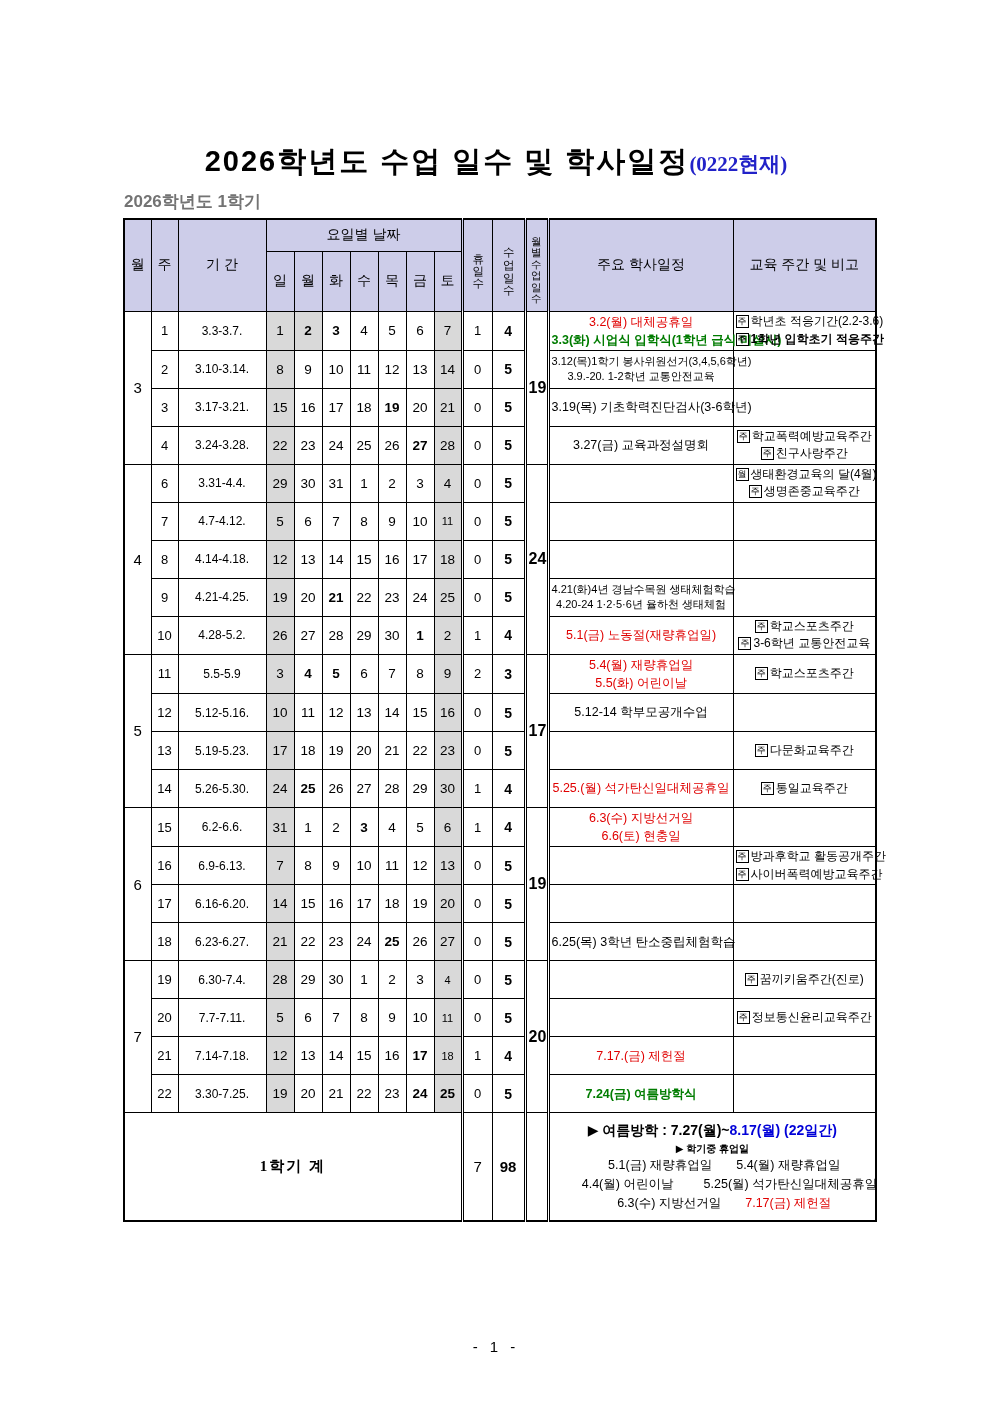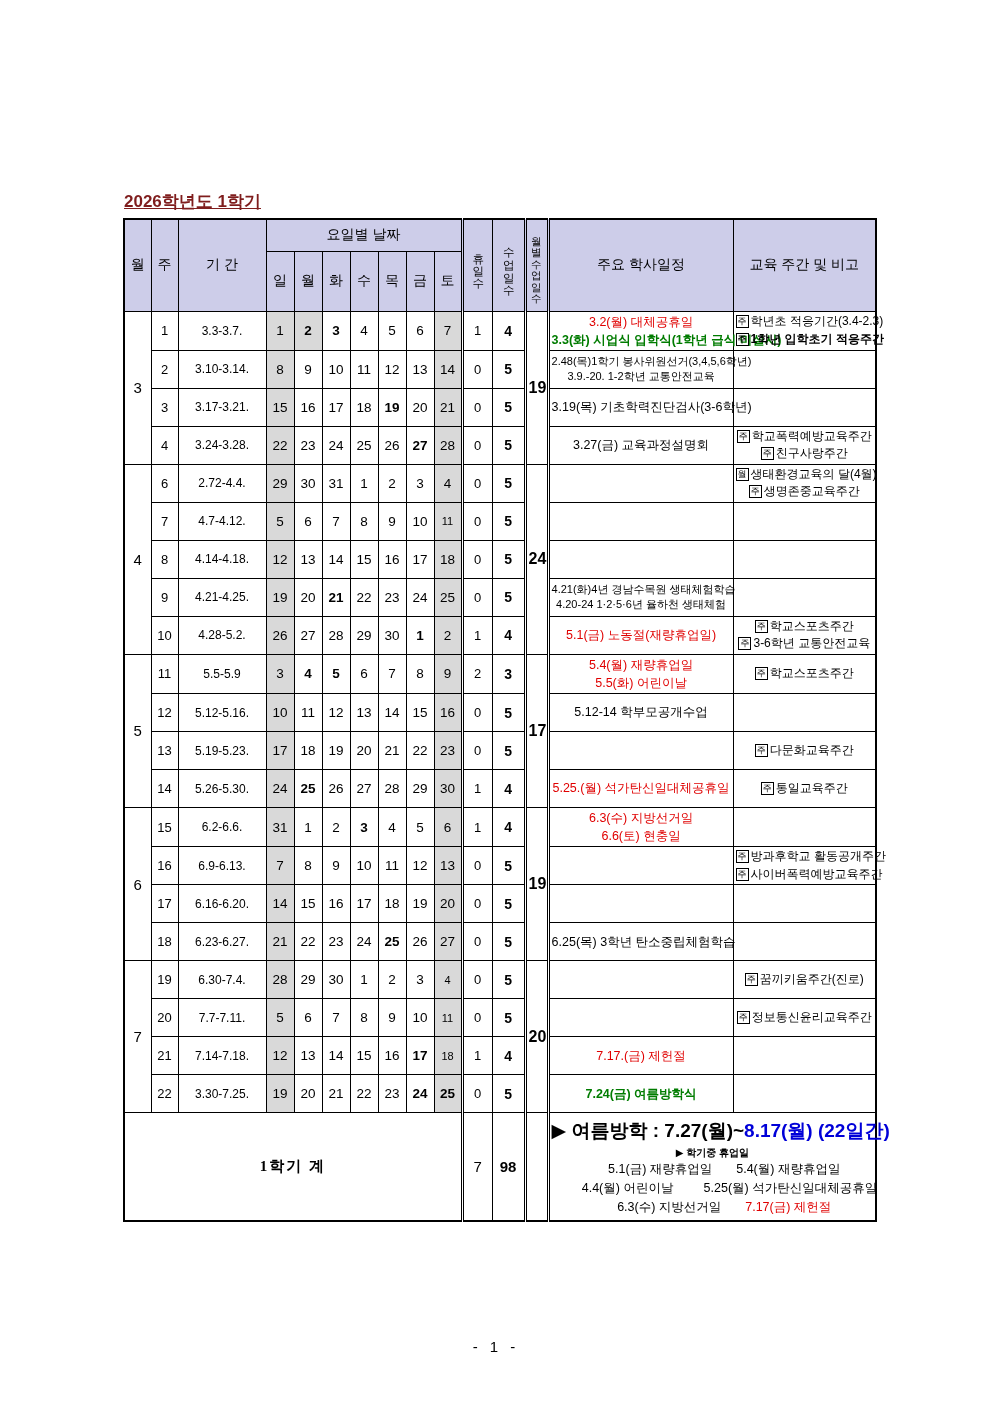--- a/index.html
+++ b/index.html
@@ -2,21 +2,21 @@
 <html><head>
 <meta charset="utf-8">
 <style>
   * { box-sizing: border-box; margin: 0; padding: 0; }
   body { background: #fff; font-family: "Liberation Sans", "DejaVu Sans", sans-serif; }
   .page { position: relative; width: 992px; height: 1403px; background: #fff; overflow: hidden; }
 
   .title-line { position: absolute; top: 142px; left: 0; width: 100%; text-align: center; white-space: nowrap; }
   .title-main { font-size: 29px; font-weight: bold; color: #000; letter-spacing: 2px; }
   .title-suffix { font-size: 21px; font-weight: bold; color: #2222c8; font-family: "Liberation Serif", "DejaVu Serif", serif; }
-  .subtitle { position: absolute; top: 190px; left: 124px; font-size: 17px; font-weight: bold; color: #7f1d1d; text-decoration: underline; }
+  .subtitle { position: absolute; top: 190px; left: 124px; font-size: 17px; font-weight: bold; color: #737373; }
 
   table.cal { position: absolute; top: 218px; left: 123px; border-collapse: collapse; table-layout: fixed; width: 752px; border: 2px solid #000; }
   table.cal th, table.cal td { border: 1px solid #000; padding: 1px 2px; vertical-align: middle; text-align: center; color: #000; }
   table.cal th { background: #cdcde9; font-weight: normal; font-size: 14px; }
   tr.hdr1 { height: 32px; } tr.hdr2 { height: 60px; }
   tbody tr { height: 38px; }
   .vt { writing-mode: vertical-rl; text-orientation: upright; display: inline-block; font-size: 11.5px; letter-spacing: 1px; line-height: 1; }
   .dl { border-left: 3px double #000 !important; }
 
   td.mon { font-size: 15px; }
@@ -41,34 +41,37 @@
   .sched-item.red { color: #e00000; }
   .sched-item.green { color: #007c00; }
   .note-item { font-size: 12px; line-height: 1.45; white-space: nowrap; }
   .note-badge { display: inline-block; border: 1px solid #000; font-size: 9px; line-height: 11px; padding: 0 1px; margin-right: 2px; vertical-align: 1px; }
 
   tr.total-row { height: 108px; }
   tr.total-row td { font-size: 15px; }
   td.total-label { font-size: 17px; font-weight: bold; letter-spacing: 2px; font-family: Liberation Serif, serif; }
   td.total-cls { color: #0000d8; font-weight: bold; font-size: 16px; }
   td.summary { text-align: left; vertical-align: top; padding: 3px 5px; }
-  .sum-line1 { font-size: 19px; font-weight: bold; line-height: 1.5; white-space: nowrap; }
+  .sum-line1 { font-size: 14px; font-weight: bold; line-height: 1.5; white-space: nowrap; }
   .sum-line1 .blue { color: #0000d8; }
   .sum-line2 { font-size: 10px; font-weight: bold; line-height: 1.5; }
   .sum-row { font-size: 12.5px; line-height: 1.5; white-space: nowrap; }
   .sum-left { display: inline-block; width: 152px; }
   .sum-right.red { color: #e00000; text-align: right; }
 
   .footer { position: absolute; top: 1338px; left: 0; width: 100%; text-align: center; font-size: 15px; color: #000; letter-spacing: 4px; }
 </style>
 </head>
 <body>
 
 <div class="page">
 
+  <div class="title-line">
+    <span class="title-main">2026학년도 수업 일수 및 학사일정</span><span class="title-suffix">(0222현재)</span>
+  </div>
 
   <div class="subtitle">2026학년도 1학기</div>
 
   <table class="cal" id="cal">
     <colgroup>
       <col style="width:27px">
         <col style="width:27px">
         <col style="width:88px">
       <col style="width:28px">
         <col style="width:28px">
@@ -118,38 +121,38 @@
           <td class="day">6</td>
           <td class="day wk">7</td>
           <td class="hol dl">1</td>
           <td class="cls">4</td>
           <td class="mtot dl" rowspan="4">19</td>
           <td class="sched dl">
             <div class="sched-item red">3.2(월) 대체공휴일</div>
             <div class="sched-item green bd">3.3(화) 시업식 입학식(1학년 급식 미실시)</div>
           </td>
           <td class="notes">
-            <div class="note-item"><span class="note-badge">주</span><span>학년초 적응기간(3.4-2.3)</span></div>
+            <div class="note-item"><span class="note-badge">주</span><span>학년초 적응기간(2.2-3.6)</span></div>
             <div class="note-item bd"><span class="note-badge">주</span><span>1학년 입학초기 적응주간</span></div>
           </td>
         </tr>
         <tr>
           <td class="wkno">2</td>
           <td class="per">3.10-3.14.</td>
           <td class="day wk red">8</td>
           <td class="day">9</td>
           <td class="day">10</td>
           <td class="day">11</td>
           <td class="day">12</td>
           <td class="day">13</td>
           <td class="day wk">14</td>
           <td class="hol dl">0</td>
           <td class="cls">5</td>
           <td class="sched dl">
-            <div class="sched-item sm">2.48(목)1학기 봉사위원선거(3,4,5,6학년)</div>
+            <div class="sched-item sm">3.12(목)1학기 봉사위원선거(3,4,5,6학년)</div>
             <div class="sched-item sm">3.9.-20. 1-2학년 교통안전교육</div>
           </td>
           <td class="notes"></td>
         </tr>
         <tr>
           <td class="wkno">3</td>
           <td class="per">3.17-3.21.</td>
           <td class="day wk red">15</td>
           <td class="day">16</td>
           <td class="day">17</td>
@@ -180,21 +183,21 @@
             <div class="sched-item">3.27(금) 교육과정설명회</div>
           </td>
           <td class="notes">
             <div class="note-item"><span class="note-badge">주</span><span>학교폭력예방교육주간</span></div>
             <div class="note-item"><span class="note-badge">주</span><span>친구사랑주간</span></div>
           </td>
         </tr>
         <tr>
           <td class="mon" rowspan="5">4</td>
           <td class="wkno">6</td>
-          <td class="per">2.72-4.4.</td>
+          <td class="per">3.31-4.4.</td>
           <td class="day wk red">29</td>
           <td class="day">30</td>
           <td class="day">31</td>
           <td class="day">1</td>
           <td class="day">2</td>
           <td class="day">3</td>
           <td class="day wk">4</td>
           <td class="hol dl">0</td>
           <td class="cls">5</td>
           <td class="mtot dl" rowspan="5">24</td>

